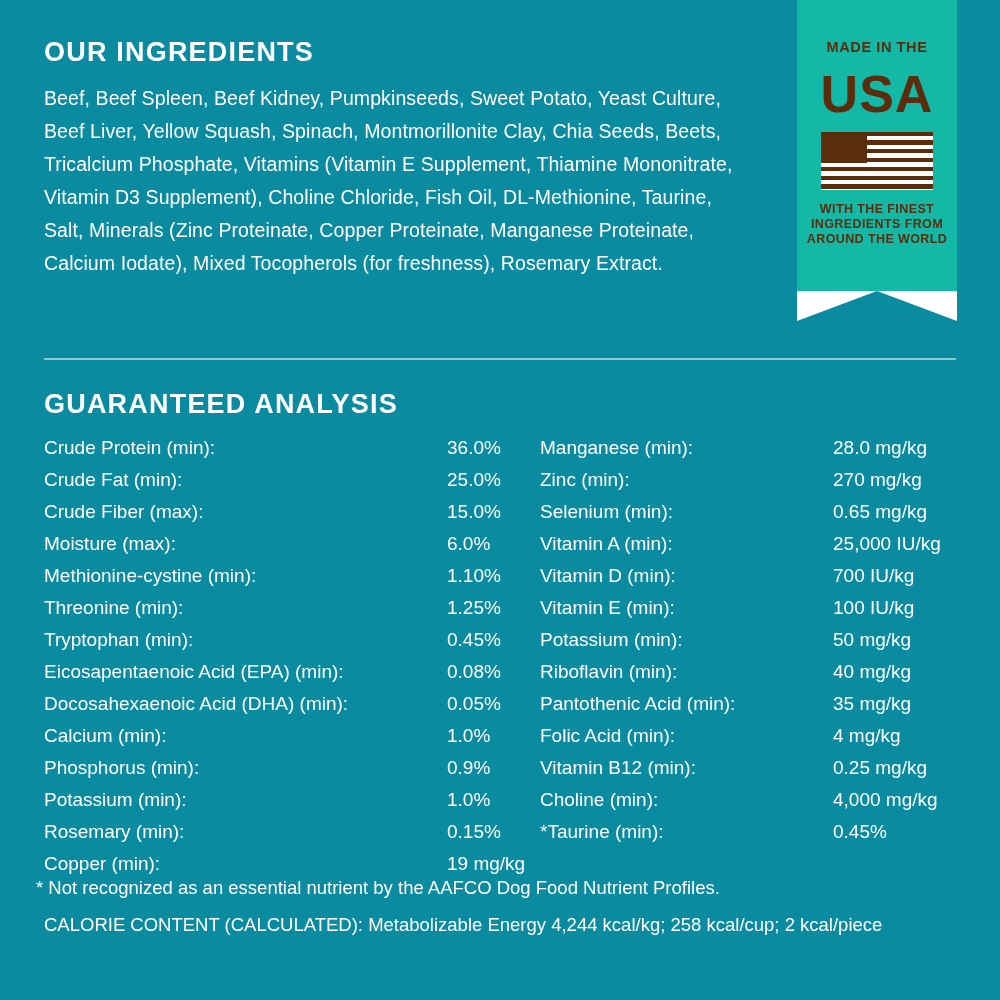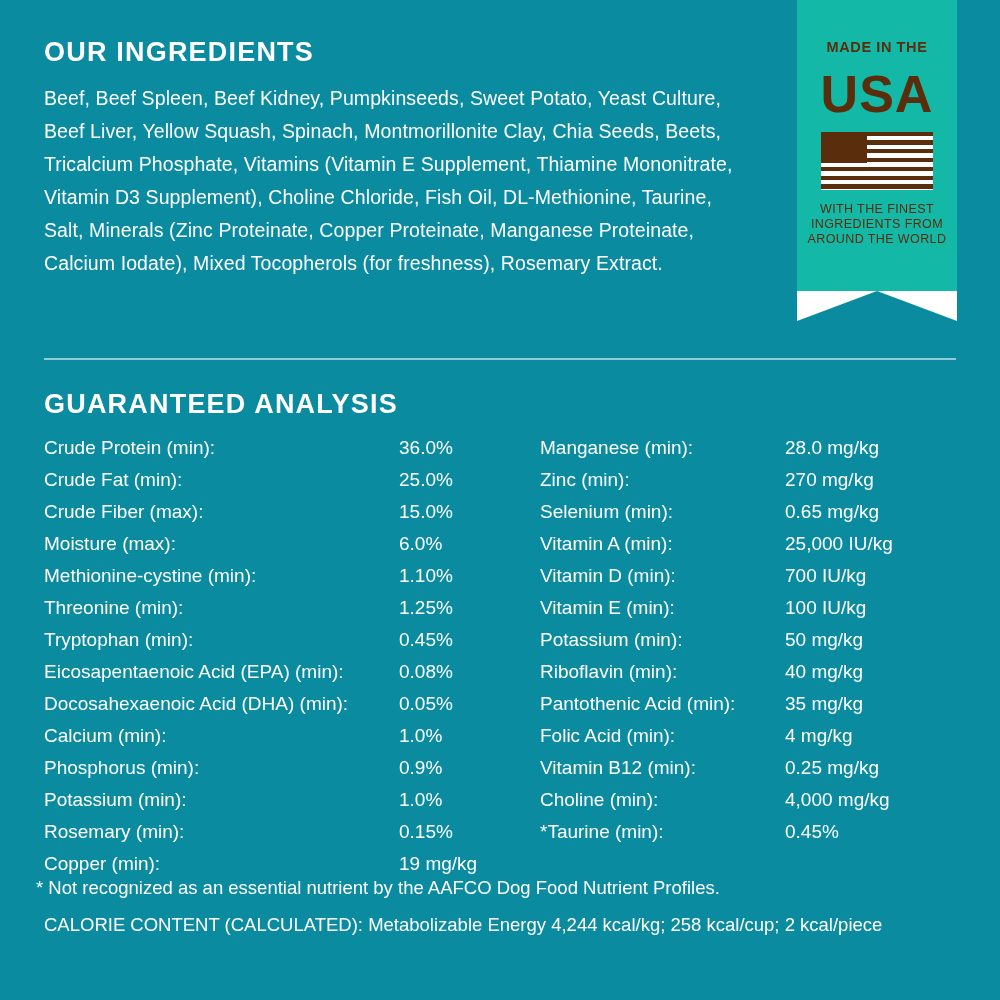--- a/index.html
+++ b/index.html
@@ -97,21 +97,21 @@
     position: absolute;
     left: 0;
     top: 0;
     width: 46px;
     height: 31px;
     background: #5a2d0c;
   }
   .usa-sub {
     margin-top: 12px;
     font-size: 12.5px;
-    font-weight: normal;
+    font-weight: bold;
     letter-spacing: 0.4px;
     line-height: 15px;
   }
 
   
   .divider {
     position: absolute;
     left: 44px;
     top: 358px;
     width: 912px;
@@ -137,20 +137,21 @@
     width: 496px;
   }
   .ga-col.right {
     width: 416px;
   }
   .ga-row {
     display: flex;
     font-size: 19px;
     line-height: 32px;
     white-space: nowrap;
+    gap: 48px;
   }
   .ga-col .ga-row .ga-label { width: 355px; }
   .ga-col.right .ga-row .ga-label { width: 245px; }
   .ga-value { flex: 1; }
 
   .footnote {
     position: absolute;
     left: 36px;
     top: 874px;
     font-size: 18.5px;

